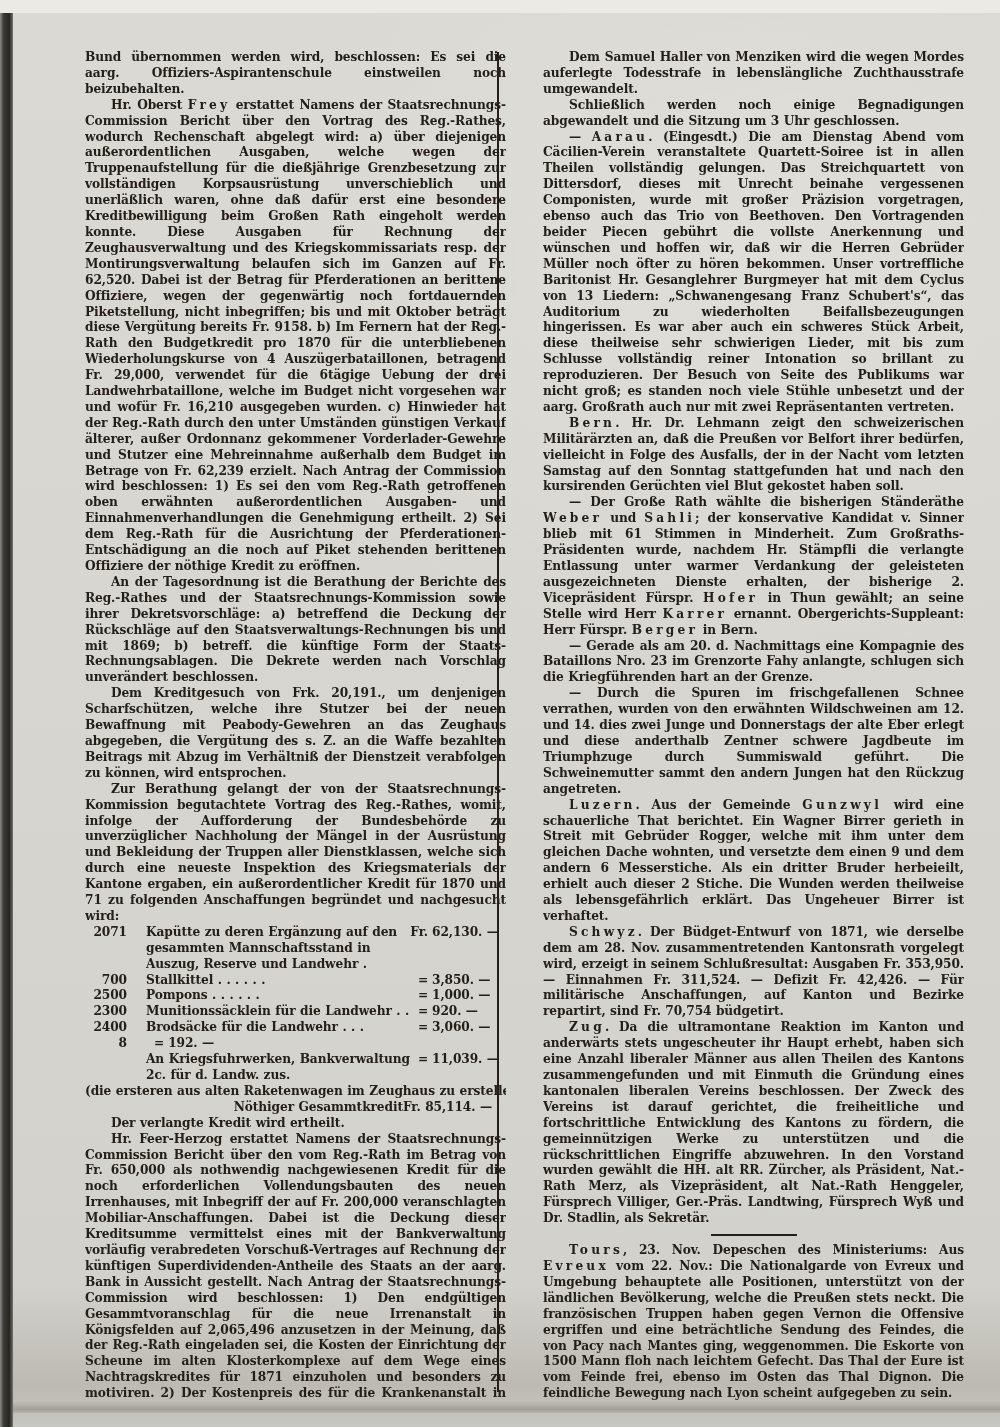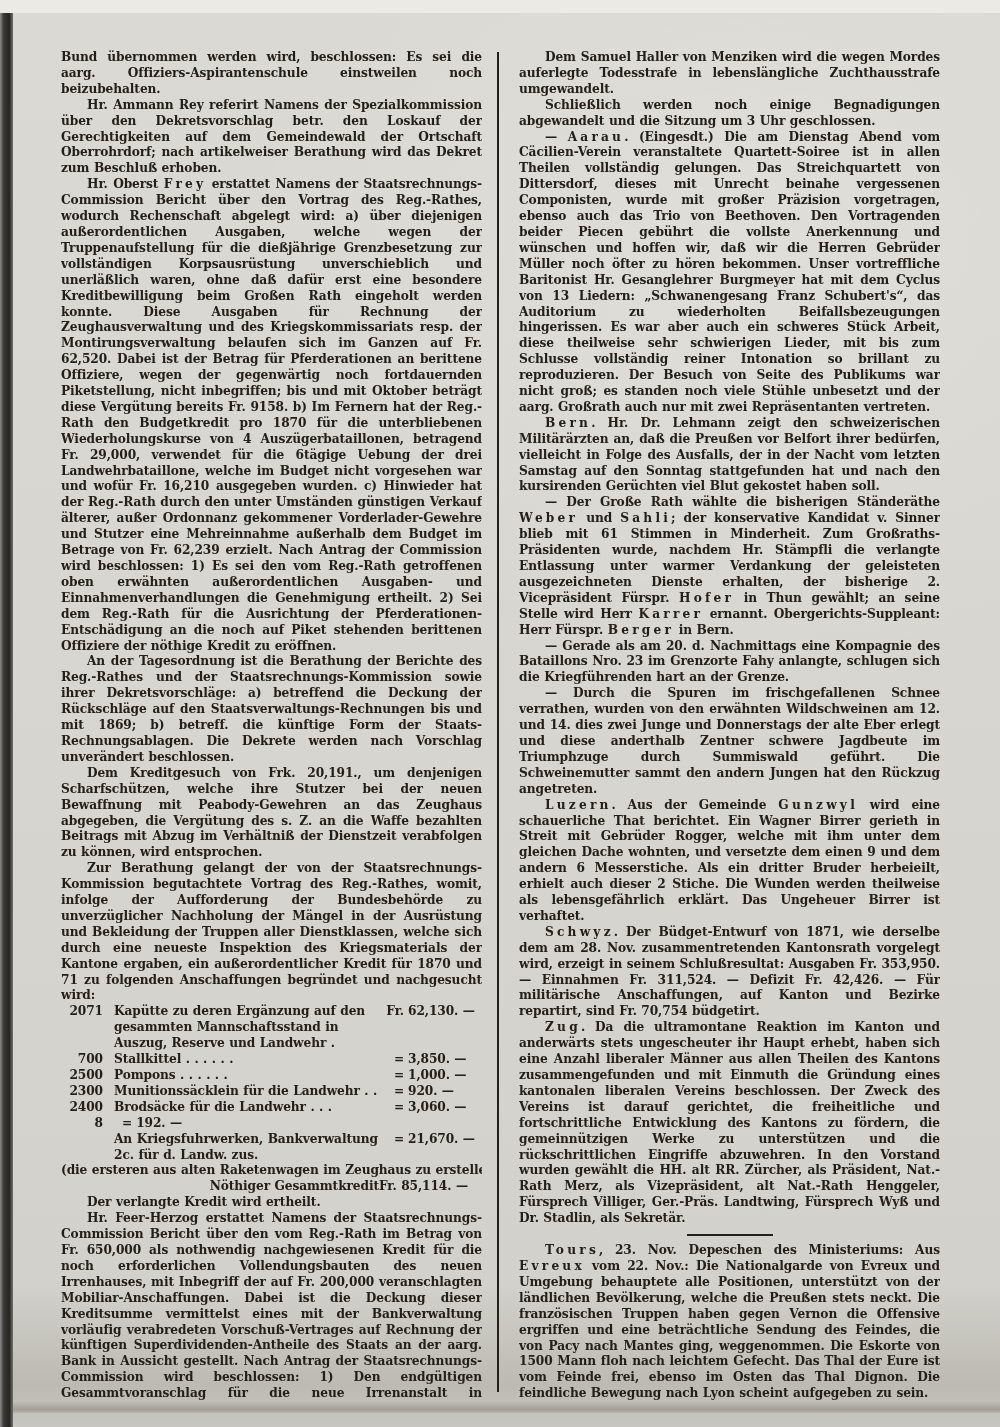--- a/index.html
+++ b/index.html
@@ -26,30 +26,30 @@
     position:absolute;left:13px;right:0;bottom:14px;height:12px;
     background:linear-gradient(180deg,rgba(150,147,140,0) 0%,#a3a099 70%,#b7b4ad 100%);
   }
   .divider{
     position:absolute;left:497px;top:52px;width:2px;height:1340px;
     background:#23211d;
   }
   .col{
     position:absolute;top:50px;width:421px;height:1352px;overflow:hidden;
     color:#242019;font-size:12.2px;line-height:15.9px;font-weight:700;
-    text-align:justify;letter-spacing:-0.1px;word-spacing:0.4px;
+    text-align:justify;letter-spacing:-0.1px;word-spacing:0.4px;margin-left:24px;
   }
   #col-left{left:61px;}
   #col-right{left:519px;}
   .para{margin:0;text-indent:26px;}
   .para.flush{text-indent:0;}
   .sperr{letter-spacing:3.2px;}
   .credit-list{margin:0;}
   .crow{display:flex;align-items:baseline;}
-  .crow .qty{flex:0 0 42px;text-align:right;padding-right:11px;white-space:nowrap;}
+  .crow .qty{flex:0 0 42px;text-align:right;padding-right:19px;white-space:nowrap;}
   .crow .lbl{flex:1 1 auto;text-align:left;}
   .crow .cur{flex:0 0 auto;padding:0 4px 0 8px;}
   .crow .amt{flex:0 0 74px;text-align:left;white-space:nowrap;}
   .sumline{display:flex;align-items:flex-end;}
   .sumline .txt{flex:0 0 auto;white-space:nowrap;}
   .sumline .rule{flex:1 1 auto;border-bottom:2px solid #242019;margin:0 2px 3px 5px;}
   .total-row{display:flex;justify-content:flex-end;padding-right:14px;}
   .total-row .amt{white-space:nowrap;}
   .secrule{width:86px;border-top:2.5px solid #242019;margin:7px auto 7px auto;}
 </style>
@@ -57,21 +57,20 @@
 <body>
 
 <div class="edge-top"></div>
 <div class="paper"></div>
 <div class="edge-left"></div>
 <div class="edge-bottom"></div>
 <div class="divider" style="background: rgb(36, 32, 25);"></div>
 
 <div class="col" id="col-left" style="color: rgb(36, 32, 25);">
     <p class="para flush"><span>Bund übernommen werden wird, beschlossen: Es sei die aarg. Offiziers-Aspirantenschule einstweilen noch beizubehalten.</span></p>
-    <p class="para"><span>Hr. Ammann Rey referirt Namens der Spezialkommission über den Dekretsvorschlag betr. den Loskauf der Gerechtigkeiten auf dem Gemeindewald der Ortschaft Oberrohrdorf; nach artikelweiser Berathung wird das Dekret zum Beschluß erhoben.</span></p>
     <p class="para"><span>Hr. Oberst </span><span class="sperr">Frey</span><span> erstattet Namens der Staatsrechnungs-Commission Bericht über den Vortrag des Reg.-Rathes, wodurch Rechenschaft abgelegt wird: a) über diejenigen außerordentlichen Ausgaben, welche wegen der Truppenaufstellung für die dießjährige Grenzbesetzung zur vollständigen Korpsausrüstung unverschieblich und unerläßlich waren, ohne daß dafür erst eine besondere Kreditbewilligung beim Großen Rath eingeholt werden konnte. Diese Ausgaben für Rechnung der Zeughausverwaltung und des Kriegskommissariats resp. der Montirungsverwaltung belaufen sich im Ganzen auf Fr. 62,520. Dabei ist der Betrag für Pferderationen an berittene Offiziere, wegen der gegenwärtig noch fortdauernden Piketstellung, nicht inbegriffen; bis und mit Oktober beträgt diese Vergütung bereits Fr. 9158. b) Im Fernern hat der Reg.-Rath den Budgetkredit pro 1870 für die unterbliebenen Wiederholungskurse von 4 Auszügerbataillonen, betragend Fr. 29,000, verwendet für die 6tägige Uebung der drei Landwehrbataillone, welche im Budget nicht vorgesehen war und wofür Fr. 16,210 ausgegeben wurden. c) Hinwieder hat der Reg.-Rath durch den unter Umständen günstigen Verkauf älterer, außer Ordonnanz gekommener Vorderlader-Gewehre und Stutzer eine Mehreinnahme außerhalb dem Budget im Betrage von Fr. 62,239 erzielt. Nach Antrag der Commission wird beschlossen: 1) Es sei den vom Reg.-Rath getroffenen oben erwähnten außerordentlichen Ausgaben- und Einnahmenverhandlungen die Genehmigung ertheilt. 2) Sei dem Reg.-Rath für die Ausrichtung der Pferderationen-Entschädigung an die noch auf Piket stehenden berittenen Offiziere der nöthige Kredit zu eröffnen.</span></p>
     <p class="para"><span>An der Tagesordnung ist die Berathung der Berichte des Reg.-Rathes und der Staatsrechnungs-Kommission sowie ihrer Dekretsvorschläge: a) betreffend die Deckung der Rückschläge auf den Staatsverwaltungs-Rechnungen bis und mit 1869; b) betreff. die künftige Form der Staats-Rechnungsablagen. Die Dekrete werden nach Vorschlag unverändert beschlossen.</span></p>
     <p class="para"><span>Dem Kreditgesuch von Frk. 20,191., um denjenigen Scharfschützen, welche ihre Stutzer bei der neuen Bewaffnung mit Peabody-Gewehren an das Zeughaus abgegeben, die Vergütung des s. Z. an die Waffe bezahlten Beitrags mit Abzug im Verhältniß der Dienstzeit verabfolgen zu können, wird entsprochen.</span></p>
     <p class="para"><span>Zur Berathung gelangt der von der Staatsrechnungs-Kommission begutachtete Vortrag des Reg.-Rathes, womit, infolge der Aufforderung der Bundesbehörde zu unverzüglicher Nachholung der Mängel in der Ausrüstung und Bekleidung der Truppen aller Dienstklassen, welche sich durch eine neueste Inspektion des Kriegsmaterials der Kantone ergaben, ein außerordentlicher Kredit für 1870 und 71 zu folgenden Anschaffungen begründet und nachgesucht wird:</span></p>
     <div class="credit-list">
       <div class="crow">
         <span class="qty">2071</span>
         <span class="lbl">Kapütte zu deren Ergänzung auf den gesammten Mannschaftsstand in Auszug, Reserve und Landwehr  .</span>
         <span class="cur">Fr.</span>
         <span class="amt">62,130. —</span>
@@ -102,21 +101,21 @@
       </div>
       <div class="crow">
         <span class="qty">8</span>
         <span class="cur">=</span>
         <span class="amt">192. —</span>
       </div>
       <div class="crow">
         <span class="qty"></span>
         <span class="lbl">An Kriegsfuhrwerken, Bankverwaltung 2c. für d. Landw. zus.</span>
         <span class="cur">=</span>
-        <span class="amt">21,670. —</span>
+        <span class="amt">11,039. —</span>
       </div>
     </div>
     <div class="sumline">
       <span class="txt">(die ersteren aus alten Raketenwagen im Zeughaus zu erstellen)</span>
       <div class="rule"></div>
     </div>
     <div class="total-row">
       <span>Nöthiger Gesammtkredit</span>
       <span class="amt">Fr. 85,114. —</span>
     </div>

